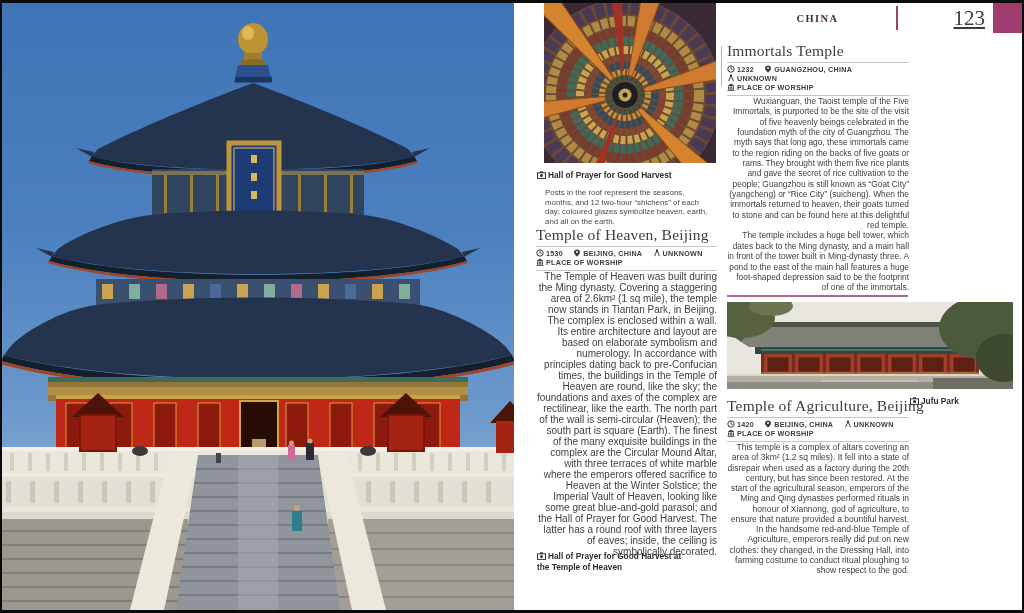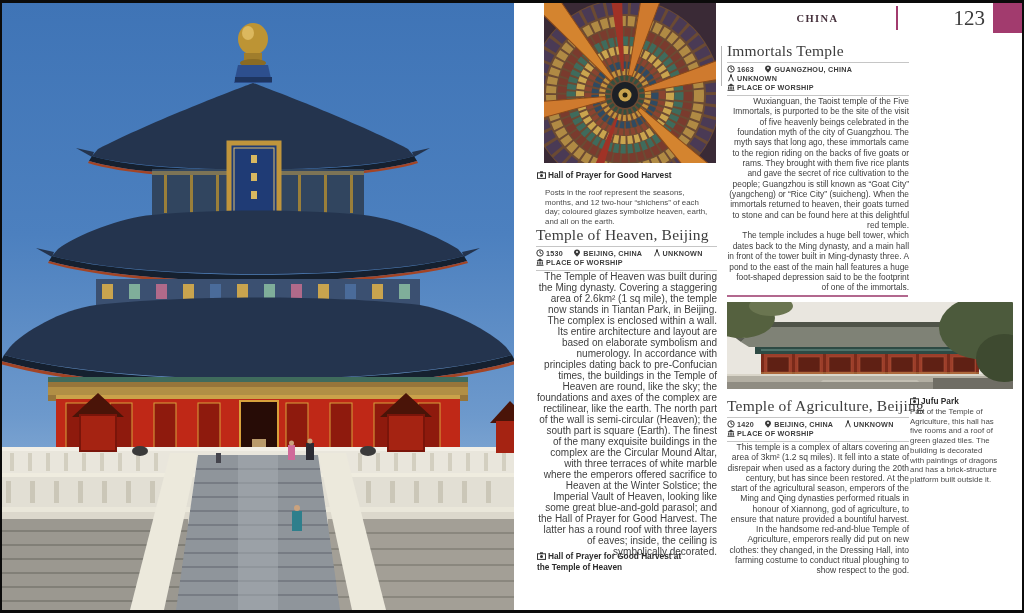--- a/index.html
+++ b/index.html
@@ -26,21 +26,21 @@
   .photo-jufu {
     position:absolute; left:727px; top:302px; width:286px; height:87px;
     background:#e9e6df; overflow:hidden;
   }
 
   
   .hdr-block { position:absolute; top:3px; right:2px; width:29px; height:30px; background:#a23b6e; }
   .hdr-text { position:absolute; top:3px; right:39px; height:30px; display:flex; align-items:center;gap:48px; }
   .hdr-section { font-family:"Liberation Serif",serif; font-size:10.5px; letter-spacing:1.4px; color:#45303b; font-weight:bold; }
   .hdr-bar { width:2px; height:24px; background:#a23b6e; margin:0 8px 0 9px; }
-  .hdr-num { font-family:"Liberation Serif",serif; font-size:21px; color:#3a3a3a; }
+  .hdr-num { font-family:"Liberation Serif",serif; font-size:21px; color:#3a3a3a;text-decoration:underline; }
 
   
   article { position:absolute; }
   .a-toh { left:536px; top:226px; width:181px; }
   .a-wux { left:727px; top:42px;  width:182px; }
   .a-toa { left:727px; top:397px; width:182px; }
   h2.a-title {
     margin:0 0 3px 0; font-family:"Liberation Serif",serif; font-weight:normal;
     font-size:15.5px; color:#3d3d3d; letter-spacing:.2px; line-height:17px; white-space:nowrap;
   }
@@ -327,21 +327,21 @@
 
   <div class="vtick"></div>
   <article class="a-wux">
     <h2 class="a-title">Immortals Temple</h2>
     <div class="rule"></div>
     <div class="meta">
       <span class="row">
         <span class="mi"><svg class="micon" width="8" height="8" viewBox="0 0 8 8">
               <circle cx="4" cy="4" r="3.2" fill="none" stroke="#3a3a3a" stroke-width="1"></circle>
               <path d="M4,4 L4,1.8 M4,4 L5.6,4.6" stroke="#3a3a3a" stroke-width="1"></path>
-            </svg><span>1663</span></span>
+            </svg><span>1232</span></span>
         <span class="mi"><svg class="micon" width="8" height="8" viewBox="0 0 8 8">
               <path d="M4,.5 C5.8,.5 7,1.8 7,3.3 C7,5.1 4,7.6 4,7.6 C4,7.6 1,5.1 1,3.3 C1,1.8 2.2,.5 4,.5 Z" fill="#3a3a3a"></path>
               <circle cx="4" cy="3.1" r="1" fill="#fff"></circle>
             </svg><span>GUANGZHOU, CHINA</span></span>
         <span class="mi"><svg class="micon" width="8" height="8" viewBox="0 0 8 8">
               <path d="M4,1.2 L1.6,7.2 M4,1.2 L6.4,7.2" stroke="#3a3a3a" stroke-width="1" fill="none"></path>
               <circle cx="4" cy="1.2" r="1" fill="#3a3a3a"></circle>
             </svg><span>UNKNOWN</span></span>
       </span>
       <span class="row">
@@ -441,21 +441,20 @@
   </article>
 
   <div class="caption cap-jufu">
     <div class="cap-title">
       <svg class="camicon" width="9" height="8" viewBox="0 0 9 8">
           <rect x="0.5" y="1.8" width="8" height="5.6" fill="none" stroke="#333" stroke-width="1"></rect>
           <rect x="3" y="0.3" width="3" height="1.6" fill="#333"></rect>
           <circle cx="4.5" cy="4.6" r="1.5" fill="#333"></circle>
         </svg><span>Jufu Park</span>
     </div>
-    <p style="margin:0">Part of the Temple of Agriculture, this hall has five rooms and a roof of green glazed tiles. The building is decorated with paintings of dragons and has a brick-structure platform built outside it.</p>
   </div>
 
   <div class="hdr-text">
     <span class="hdr-section">CHINA</span>
     <span class="hdr-bar"></span>
     <span class="hdr-num">123</span>
   </div>
   <div class="hdr-block"></div>
 
   <div class="edge t"></div>

